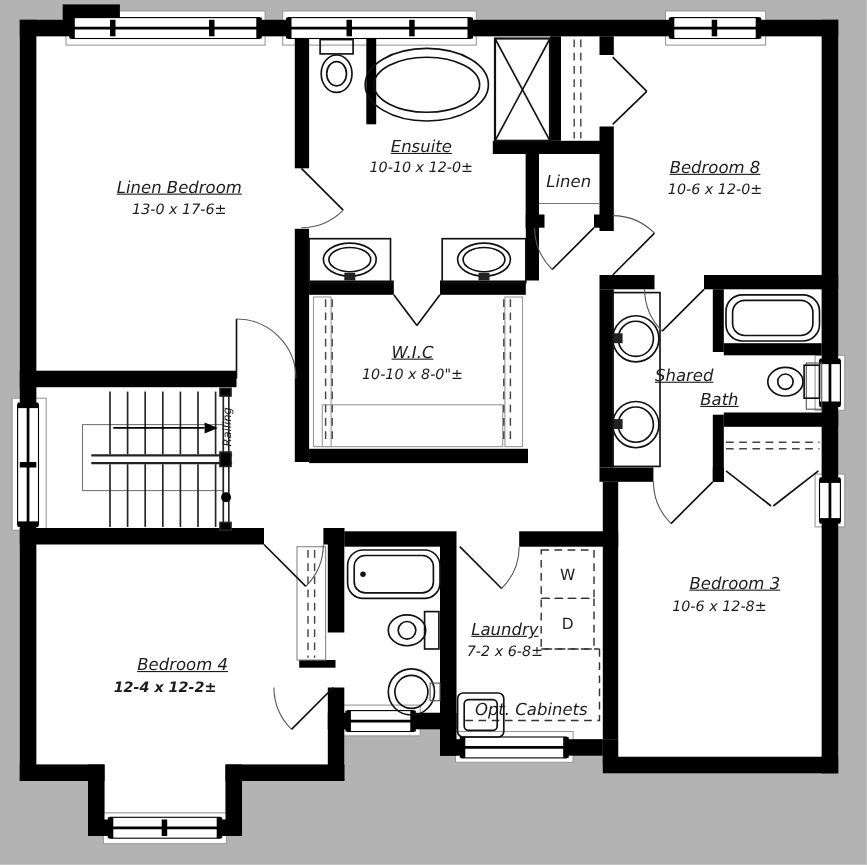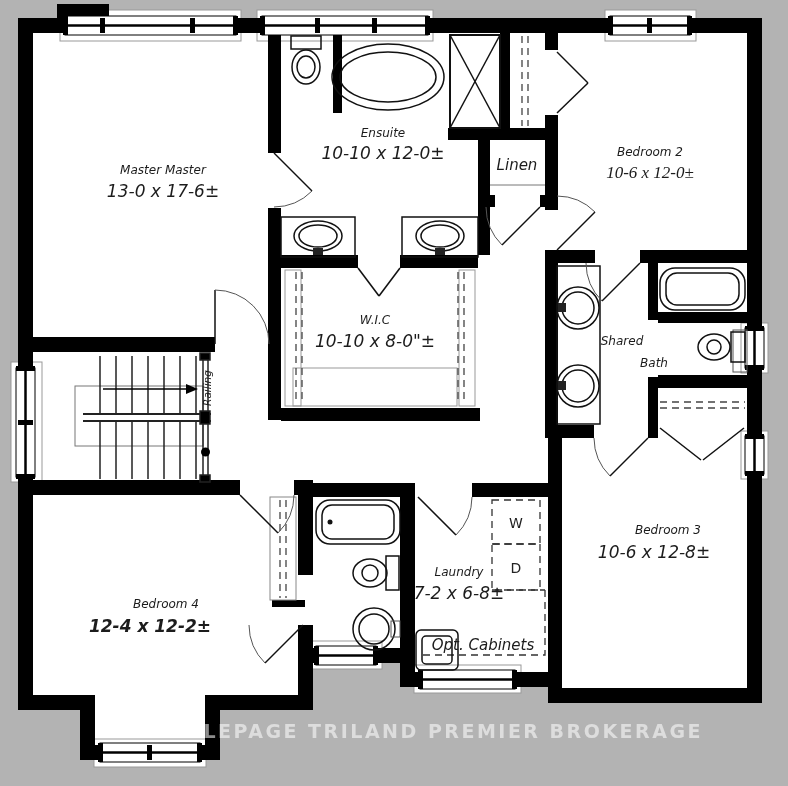--- a/index.html
+++ b/index.html
@@ -1,22 +1,22 @@
 <!DOCTYPE html>
 <html><head>
 <meta charset="utf-8">
 <style>
   html,body{margin:0;padding:0;}
   .canvas{position:relative;width:788px;height:786px;background:#b3b3b3;overflow:hidden;
           font-family:"DejaVu Sans","Liberation Sans",sans-serif;}
   .plan-svg{position:absolute;left:0;top:0;}
   .lbl{position:absolute;transform:translate(-50%,-50%);white-space:nowrap;
        color:#1c1c1c;font-style:italic;text-align:center;}
-  .room-name{font-size:12px;}
-  .room-dims{font-size:17px;}
+  .room-name{font-size:15px;text-decoration:underline;}
+  .room-dims{font-size:13px;}
   .small-lbl{font-size:15px;}
   .wd-lbl{font-size:14px;font-style:normal;color:#222;}
   .railing-lbl{transform:translate(-50%,-50%) rotate(-90deg);font-size:10.5px;}
   .watermark{position:absolute;transform:translate(-50%,-50%);white-space:nowrap;
        font-size:19px;font-weight:bold;letter-spacing:2.5px;font-style:normal;
        color:rgba(255,255,255,0.55);}
 </style>
 </head>
 <body>
 
@@ -357,28 +357,28 @@
       <line x1="418" y1="497" x2="456" y2="535"></line>
           <path d="M456,535 A54,54 0 0 0 472,497" stroke="#555" stroke-width="1"></path>
     </g>
     <g>
       <line x1="303" y1="625" x2="265" y2="663"></line>
           <path d="M265,663 A54,54 0 0 1 249,625" stroke="#555" stroke-width="1"></path>
     </g>
   </g>
 </svg>
 
-  <div class="lbl room-name" style="left:163px;top:170px;">Master Master</div>
+  <div class="lbl room-name" style="left:163px;top:170px;">Linen Bedroom</div>
   <div class="lbl room-dims" style="left:163px;top:191px;">13-0 x 17-6±</div>
 
   <div class="lbl room-name" style="left:383px;top:133px;">Ensuite</div>
   <div class="lbl room-dims" style="left:383px;top:153px;">10-10 x 12-0±</div>
 
-  <div class="lbl room-name" style="left:650px;top:152px;">Bedroom 2</div>
-  <div class="lbl room-dims" style="left:650px;top:173px;font-family:Liberation Serif, serif;">10-6 x 12-0±</div>
+  <div class="lbl room-name" style="left:650px;top:152px;">Bedroom 8</div>
+  <div class="lbl room-dims" style="left:650px;top:173px;">10-6 x 12-0±</div>
 
   <div class="lbl small-lbl" style="left:517px;top:165px;">Linen</div>
 
   <div class="lbl room-name" style="left:375px;top:320px;">W.I.C</div>
   <div class="lbl room-dims" style="left:375px;top:341px;">10-10 x 8-0"±</div>
 
   <div class="lbl room-name" style="left:622px;top:341px;">Shared</div>
   <div class="lbl room-name" style="left:622px;top:363px;margin-left:32px;">Bath</div>
 
   <div class="lbl room-name" style="left:668px;top:530px;">Bedroom 3</div>
@@ -390,14 +390,13 @@
   <div class="lbl room-name" style="left:459px;top:572px;">Laundry</div>
   <div class="lbl room-dims" style="left:459px;top:593px;">7-2 x 6-8±</div>
 
   <div class="lbl small-lbl" style="left:483px;top:645px;">Opt. Cabinets</div>
 
   <div class="lbl wd-lbl" style="left:516px;top:523px;">W</div>
   <div class="lbl wd-lbl" style="left:516px;top:568px;">D</div>
 
   <div class="lbl railing-lbl" style="left:207px;top:388px;">Railing</div>
 
-  <div class="watermark" style="left:408px;top:731px;">ROYAL LEPAGE TRILAND PREMIER BROKERAGE</div>
 </div>
 
 </body></html>

